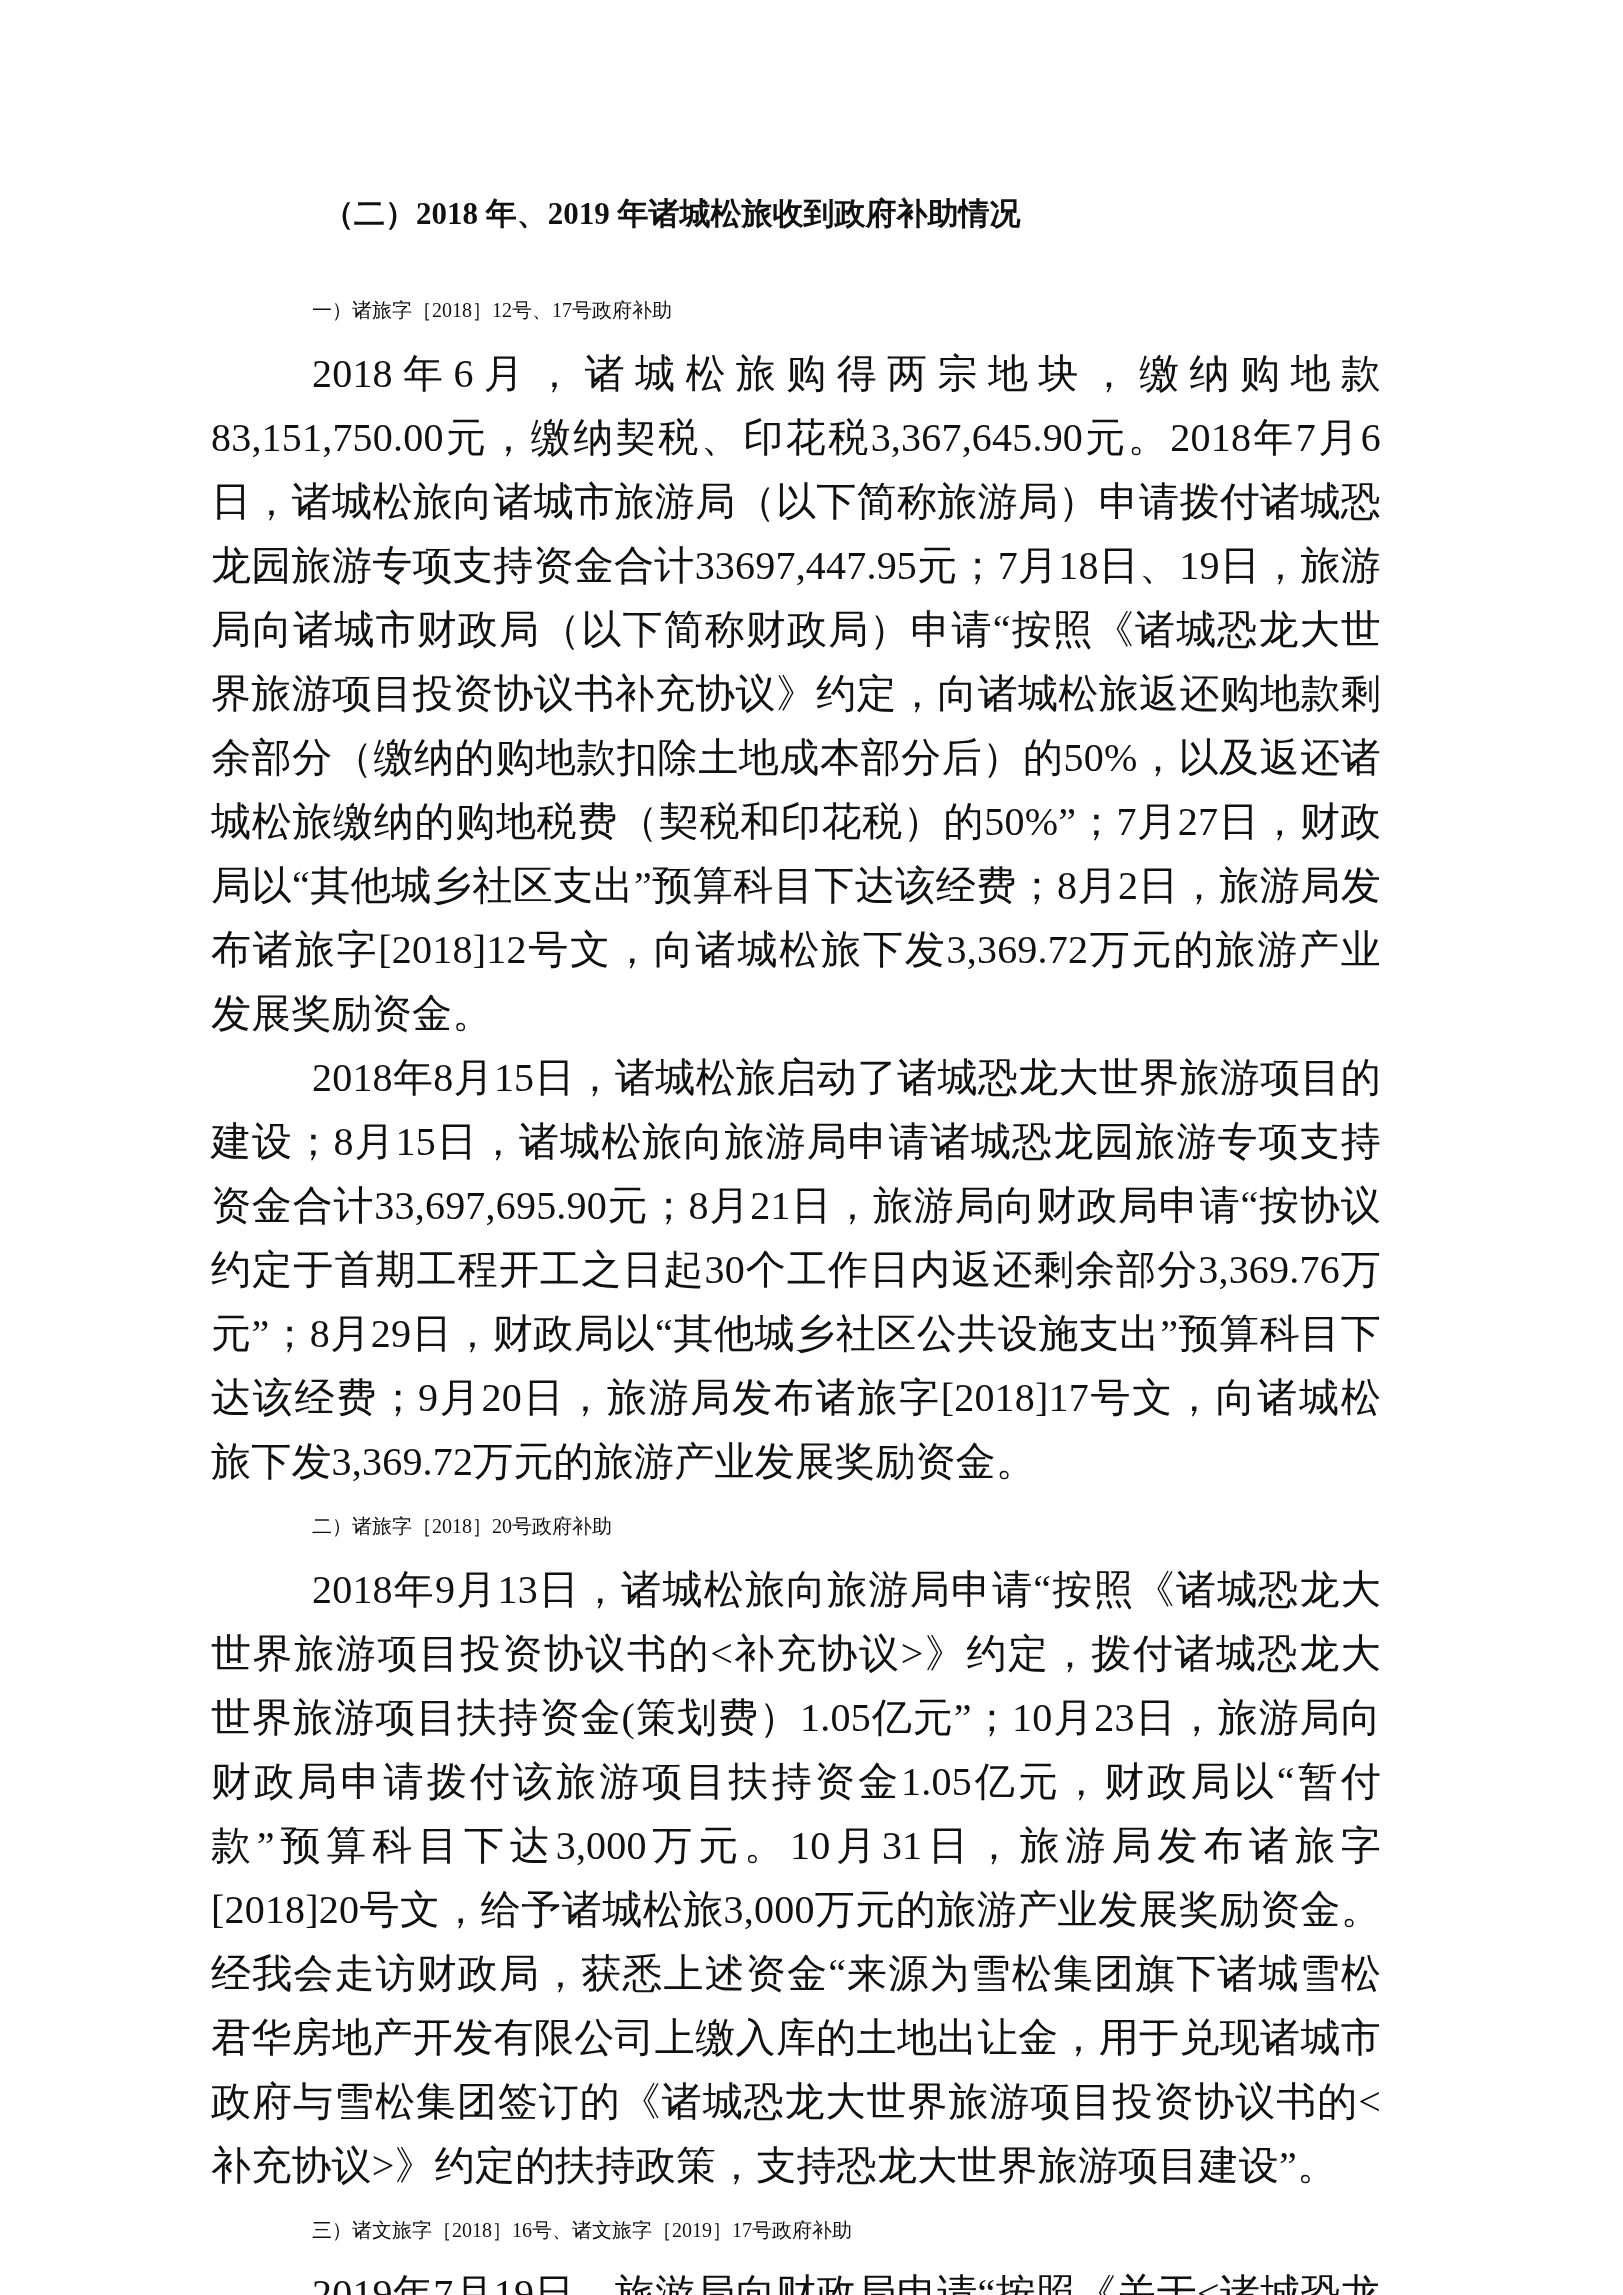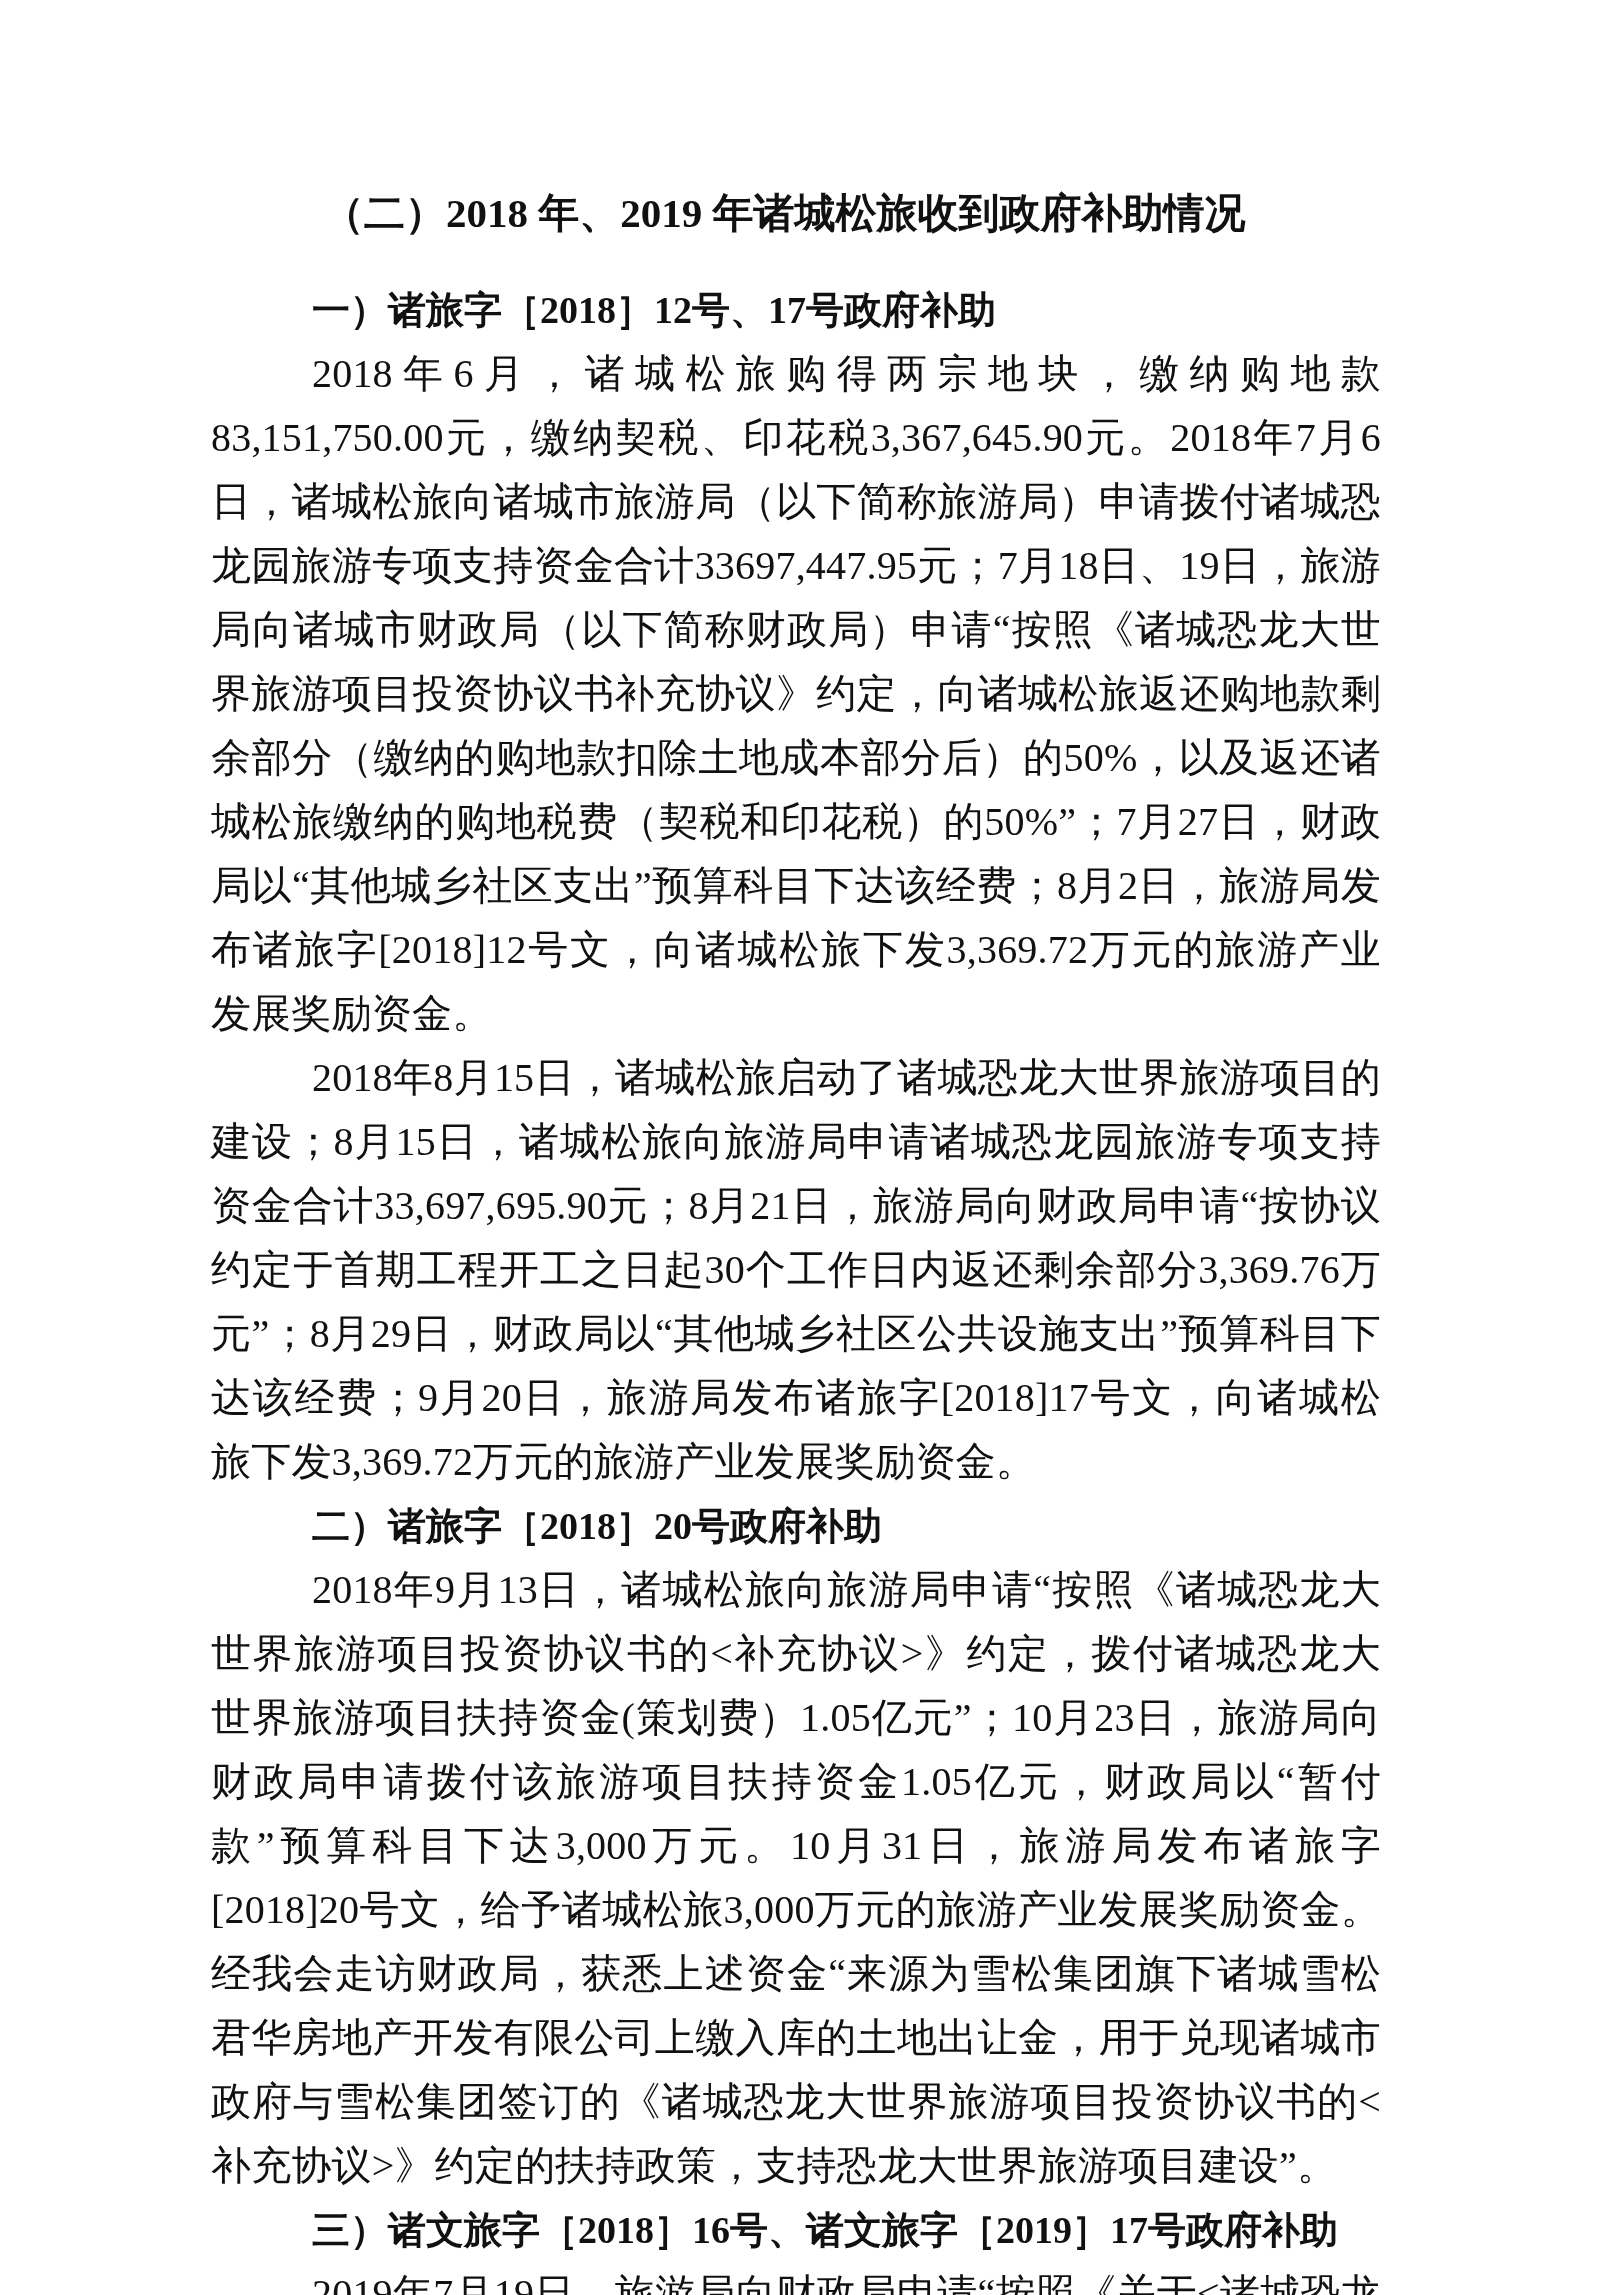--- a/index.html
+++ b/index.html
@@ -16,34 +16,33 @@
       color: #111111;
     }
     .page {
       position: absolute;
       left: 211px;
       top: 188px;
       width: 1170px;
     }
     .section-title {
       font-weight: bold;
-      font-size: 41px;
+      font-size: 31px;
       line-height: 51px;
       margin: 0 0 39px 0;
       padding-left: 112px;
       letter-spacing: 0px;
       white-space: nowrap;
     }
     .sub-heading {
-      font-size: 38px;
+      font-size: 20px;
       line-height: 64px;
       margin: 0;
       padding-left: 101px;
       white-space: nowrap;
-      font-weight: bold;
     }
     .para {
       font-size: 40px;
       line-height: 64px;
       margin: 0;
       text-indent: 101px;
       text-align: justify;
       text-align-last: left;
       letter-spacing: 0.2px;
     }

